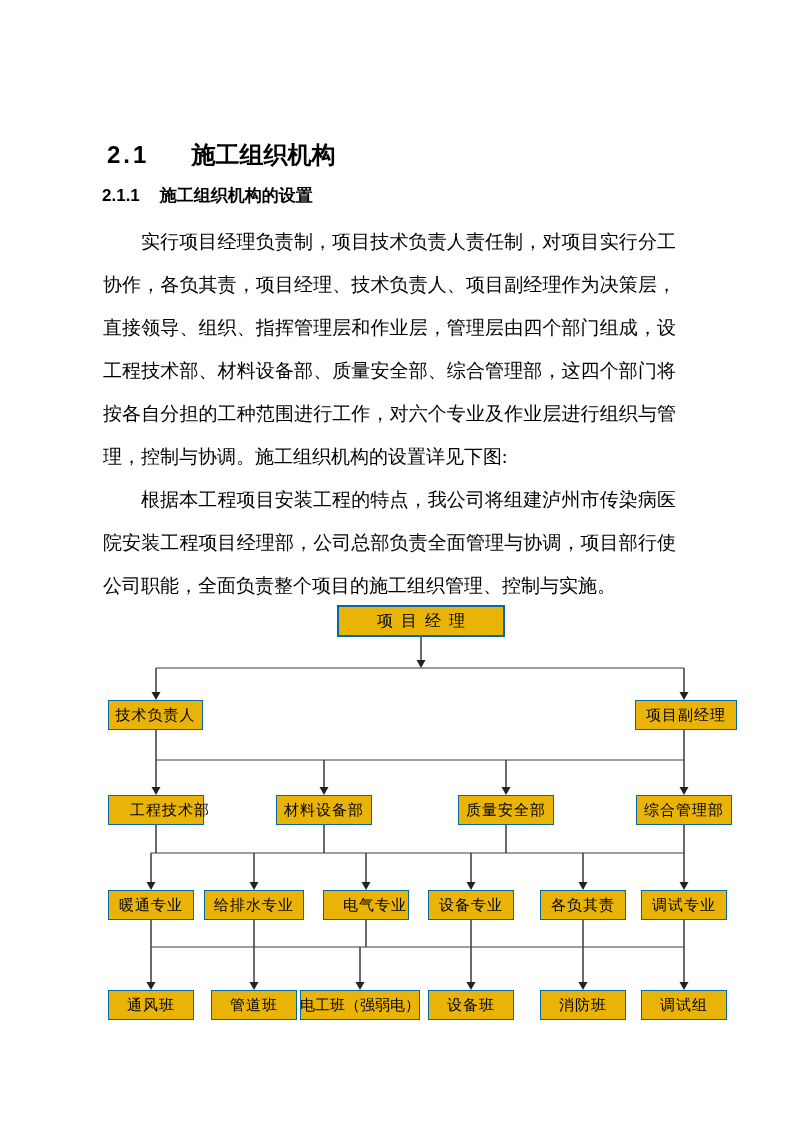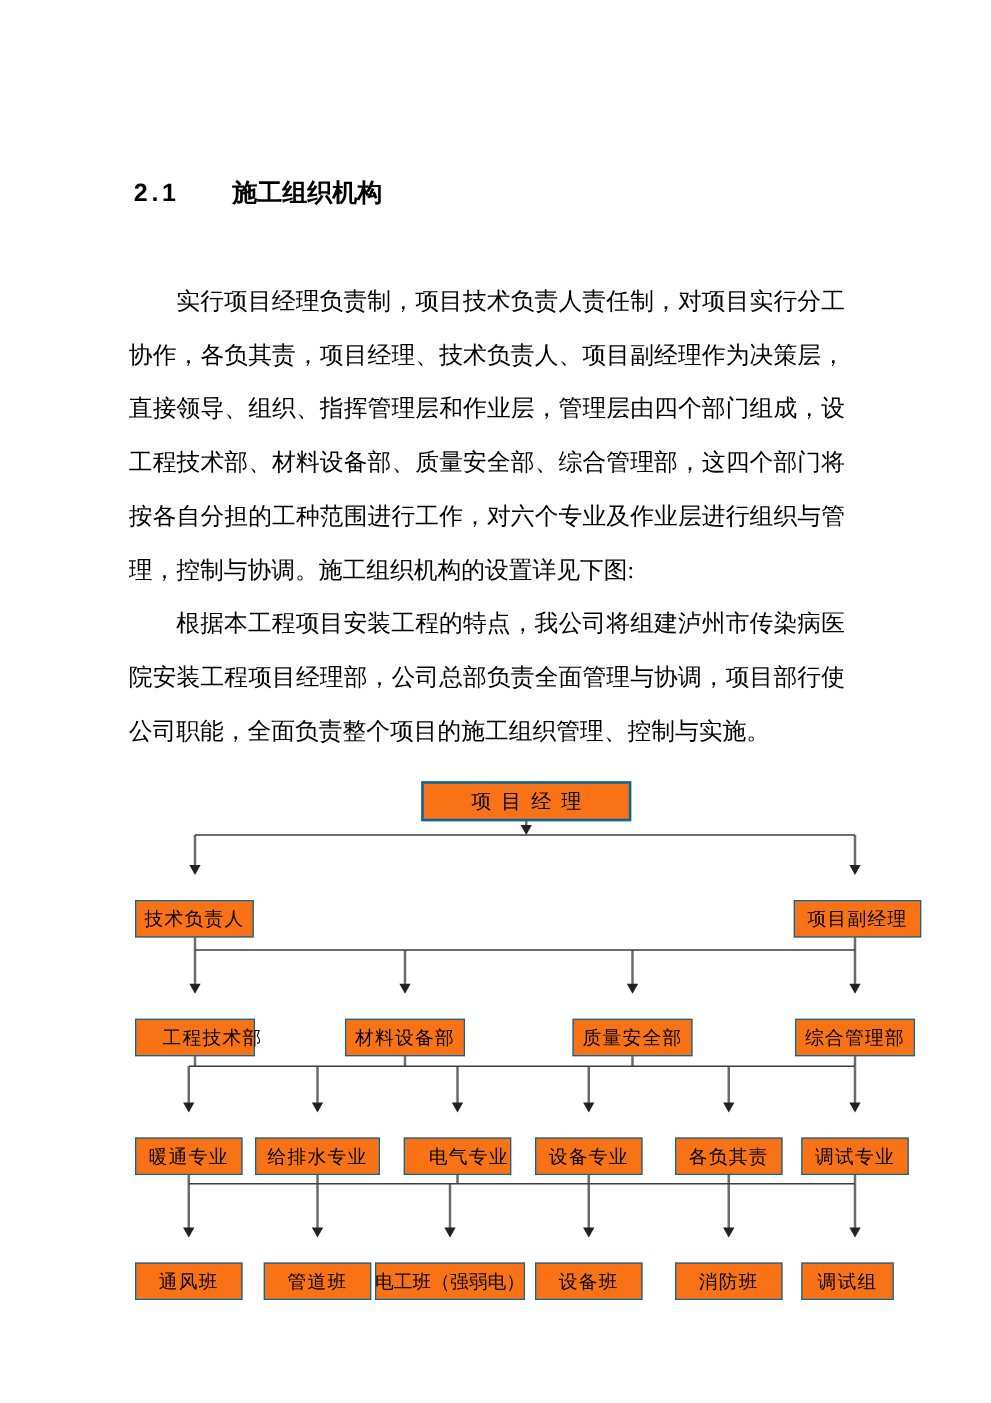--- a/index.html
+++ b/index.html
@@ -3,47 +3,50 @@
 <meta charset="utf-8">
 <style>
   html,body{margin:0;padding:0;background:#ffffff;}
   .page{position:relative;width:793px;height:1122px;background:#ffffff;color:#000;
         font-family:"Liberation Serif","DejaVu Serif",serif;overflow:hidden;}
 
   .h1{position:absolute;left:113px;top:96px;font-family:"Liberation Sans","DejaVu Sans",sans-serif;
       font-weight:bold;font-size:26px;line-height:34px;}
   .h1 .num{display:inline-block;margin-right:26px;}
   .h2{position:absolute;left:107px;top:142px;font-family:"Liberation Sans","DejaVu Sans",sans-serif;
-      font-weight:bold;font-size:20px;line-height:26px;}
+      font-weight:bold;font-size:24px;line-height:26px;}
   .h2 .num{display:inline-block;margin-right:42px;letter-spacing:3px;}
   .h3{position:absolute;left:102px;top:185px;font-family:"Liberation Sans","DejaVu Sans",sans-serif;
       font-weight:bold;font-size:17px;line-height:22px;}
   .h3 .num{display:inline-block;margin-right:20px;}
 
   .bodytext{position:absolute;left:103px;top:220px;width:573px;
             font-size:19px;line-height:43px;text-align:justify;}
   .bodytext p{margin:0;text-indent:38px;}
 
   .chart{position:absolute;left:0;top:600px;width:793px;height:460px;}
   .chart svg{position:absolute;left:0;top:0;}
-  .node{position:absolute;box-sizing:border-box;border:1px solid #0369a1;background:#f97316;
+  .node{position:absolute;box-sizing:border-box;border:1px solid #0369a1;background:#eab308;
         display:flex;align-items:center;justify-content:center;
-        font-size:15px;white-space:nowrap;letter-spacing:1px;height:30px;margin-top:20px;}
+        font-size:15px;white-space:nowrap;letter-spacing:1px;height:30px;}
   .node.lg{border-width:2px;font-size:16px;letter-spacing:8px;padding-left:8px;height:32px;}
 </style>
 </head>
 <body>
 
 <div class="page">
 
 
   <div class="h2">
     <span class="num">2.1</span><span>施工组织机构</span>
   </div>
 
+  <div class="h3">
+    <span class="num">2.1.1</span><span>施工组织机构的设置</span>
+  </div>
 
   <div class="bodytext">
     <p>实行项目经理负责制，项目技术负责人责任制，对项目实行分工协作，各负其责，项目经理、技术负责人、项目副经理作为决策层，直接领导、组织、指挥管理层和作业层，管理层由四个部门组成，设工程技术部、材料设备部、质量安全部、综合管理部，这四个部门将按各自分担的工种范围进行工作，对六个专业及作业层进行组织与管理，控制与协调。施工组织机构的设置详见下图:</p>
     <p>根据本工程项目安装工程的特点，我公司将组建泸州市传染病医院安装工程项目经理部，公司总部负责全面管理与协调，项目部行使公司职能，全面负责整个项目的施工组织管理、控制与实施。</p>
   </div>
 
   <div class="chart">
 
     <svg width="793" height="460" viewBox="0 0 793 460">
       <g stroke="#6b6b6b" stroke-width="2">
@@ -121,17 +124,17 @@
     <div class="node" style="left:323px;top:290px;width:86px;padding-left:18px;">电气专业</div>
     <div class="node" style="left:428px;top:290px;width:86px;">设备专业</div>
     <div class="node" style="left:540px;top:290px;width:86px;">各负其责</div>
     <div class="node" style="left:641px;top:290px;width:86px;">调试专业</div>
 
     <div class="node" style="left:108px;top:390px;width:86px;">通风班</div>
     <div class="node" style="left:211px;top:390px;width:86px;">管道班</div>
     <div class="node" style="left:300px;top:390px;width:120px;letter-spacing:0;">电工班（强弱电）</div>
     <div class="node" style="left:428px;top:390px;width:86px;">设备班</div>
     <div class="node" style="left:540px;top:390px;width:86px;">消防班</div>
-    <div class="node" style="left:641px;top:390px;width:74px;">调试组</div>
+    <div class="node" style="left:641px;top:390px;width:86px;">调试组</div>
 
   </div>
 
 </div>
 
 </body></html>

